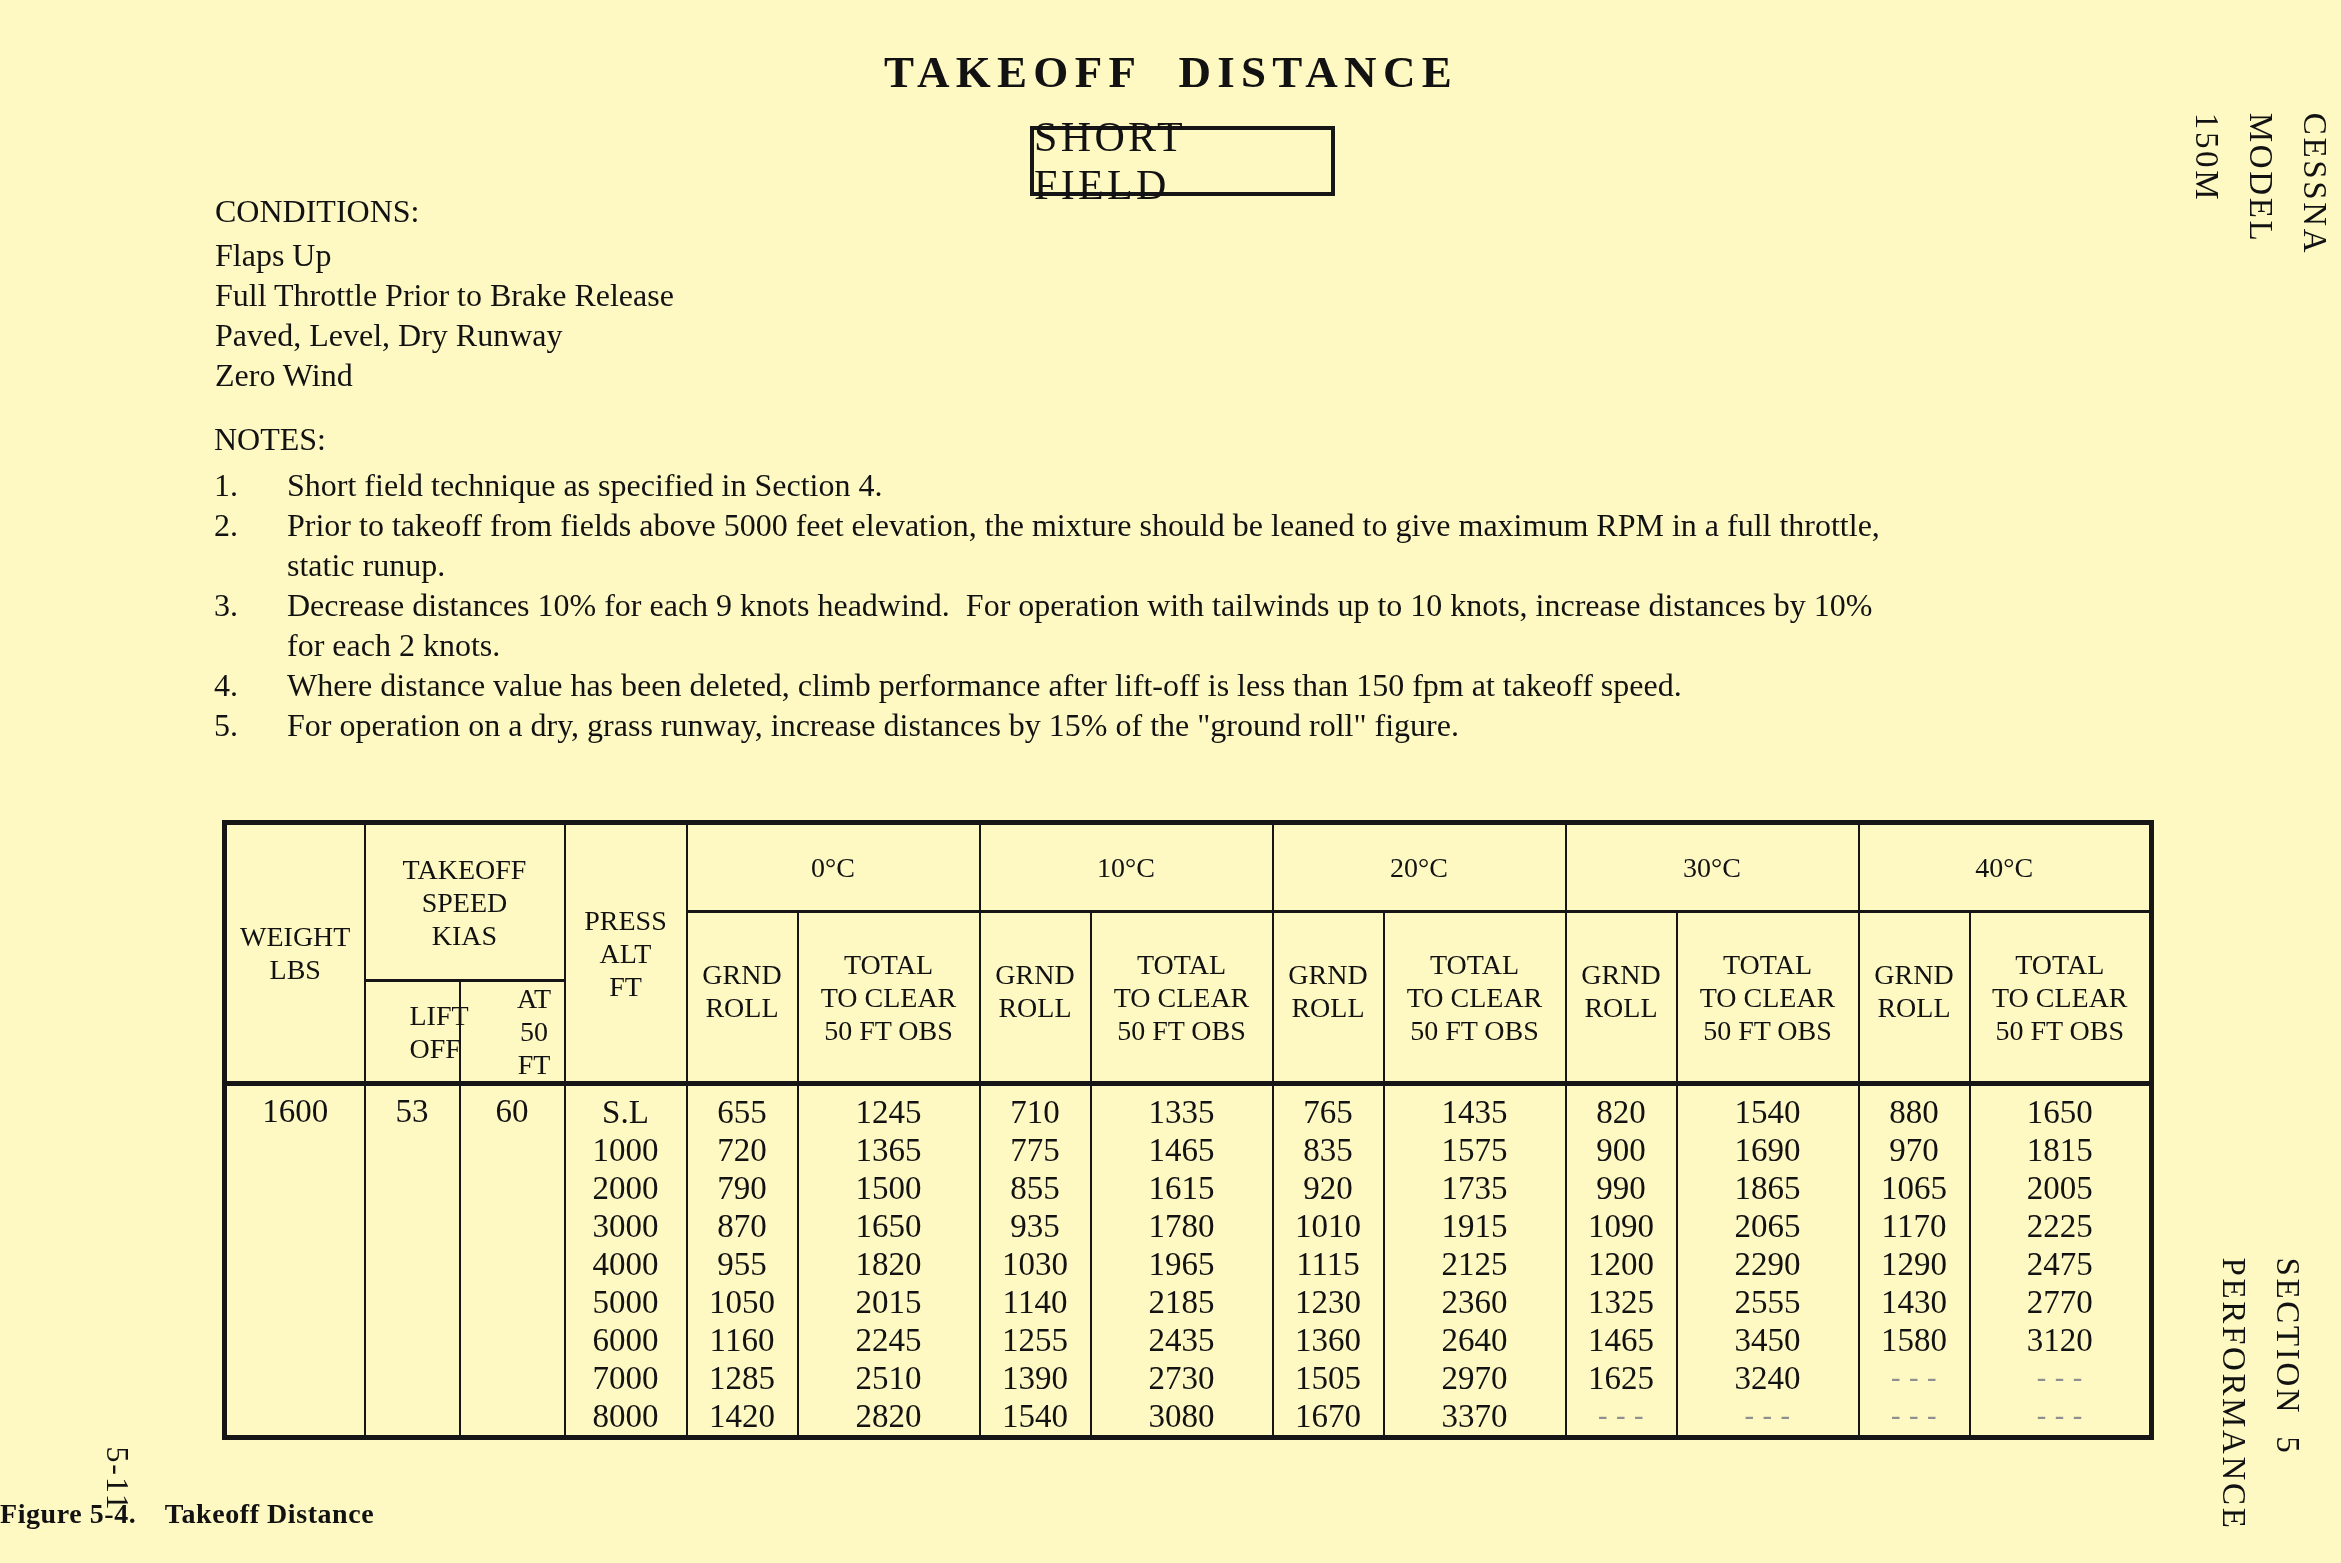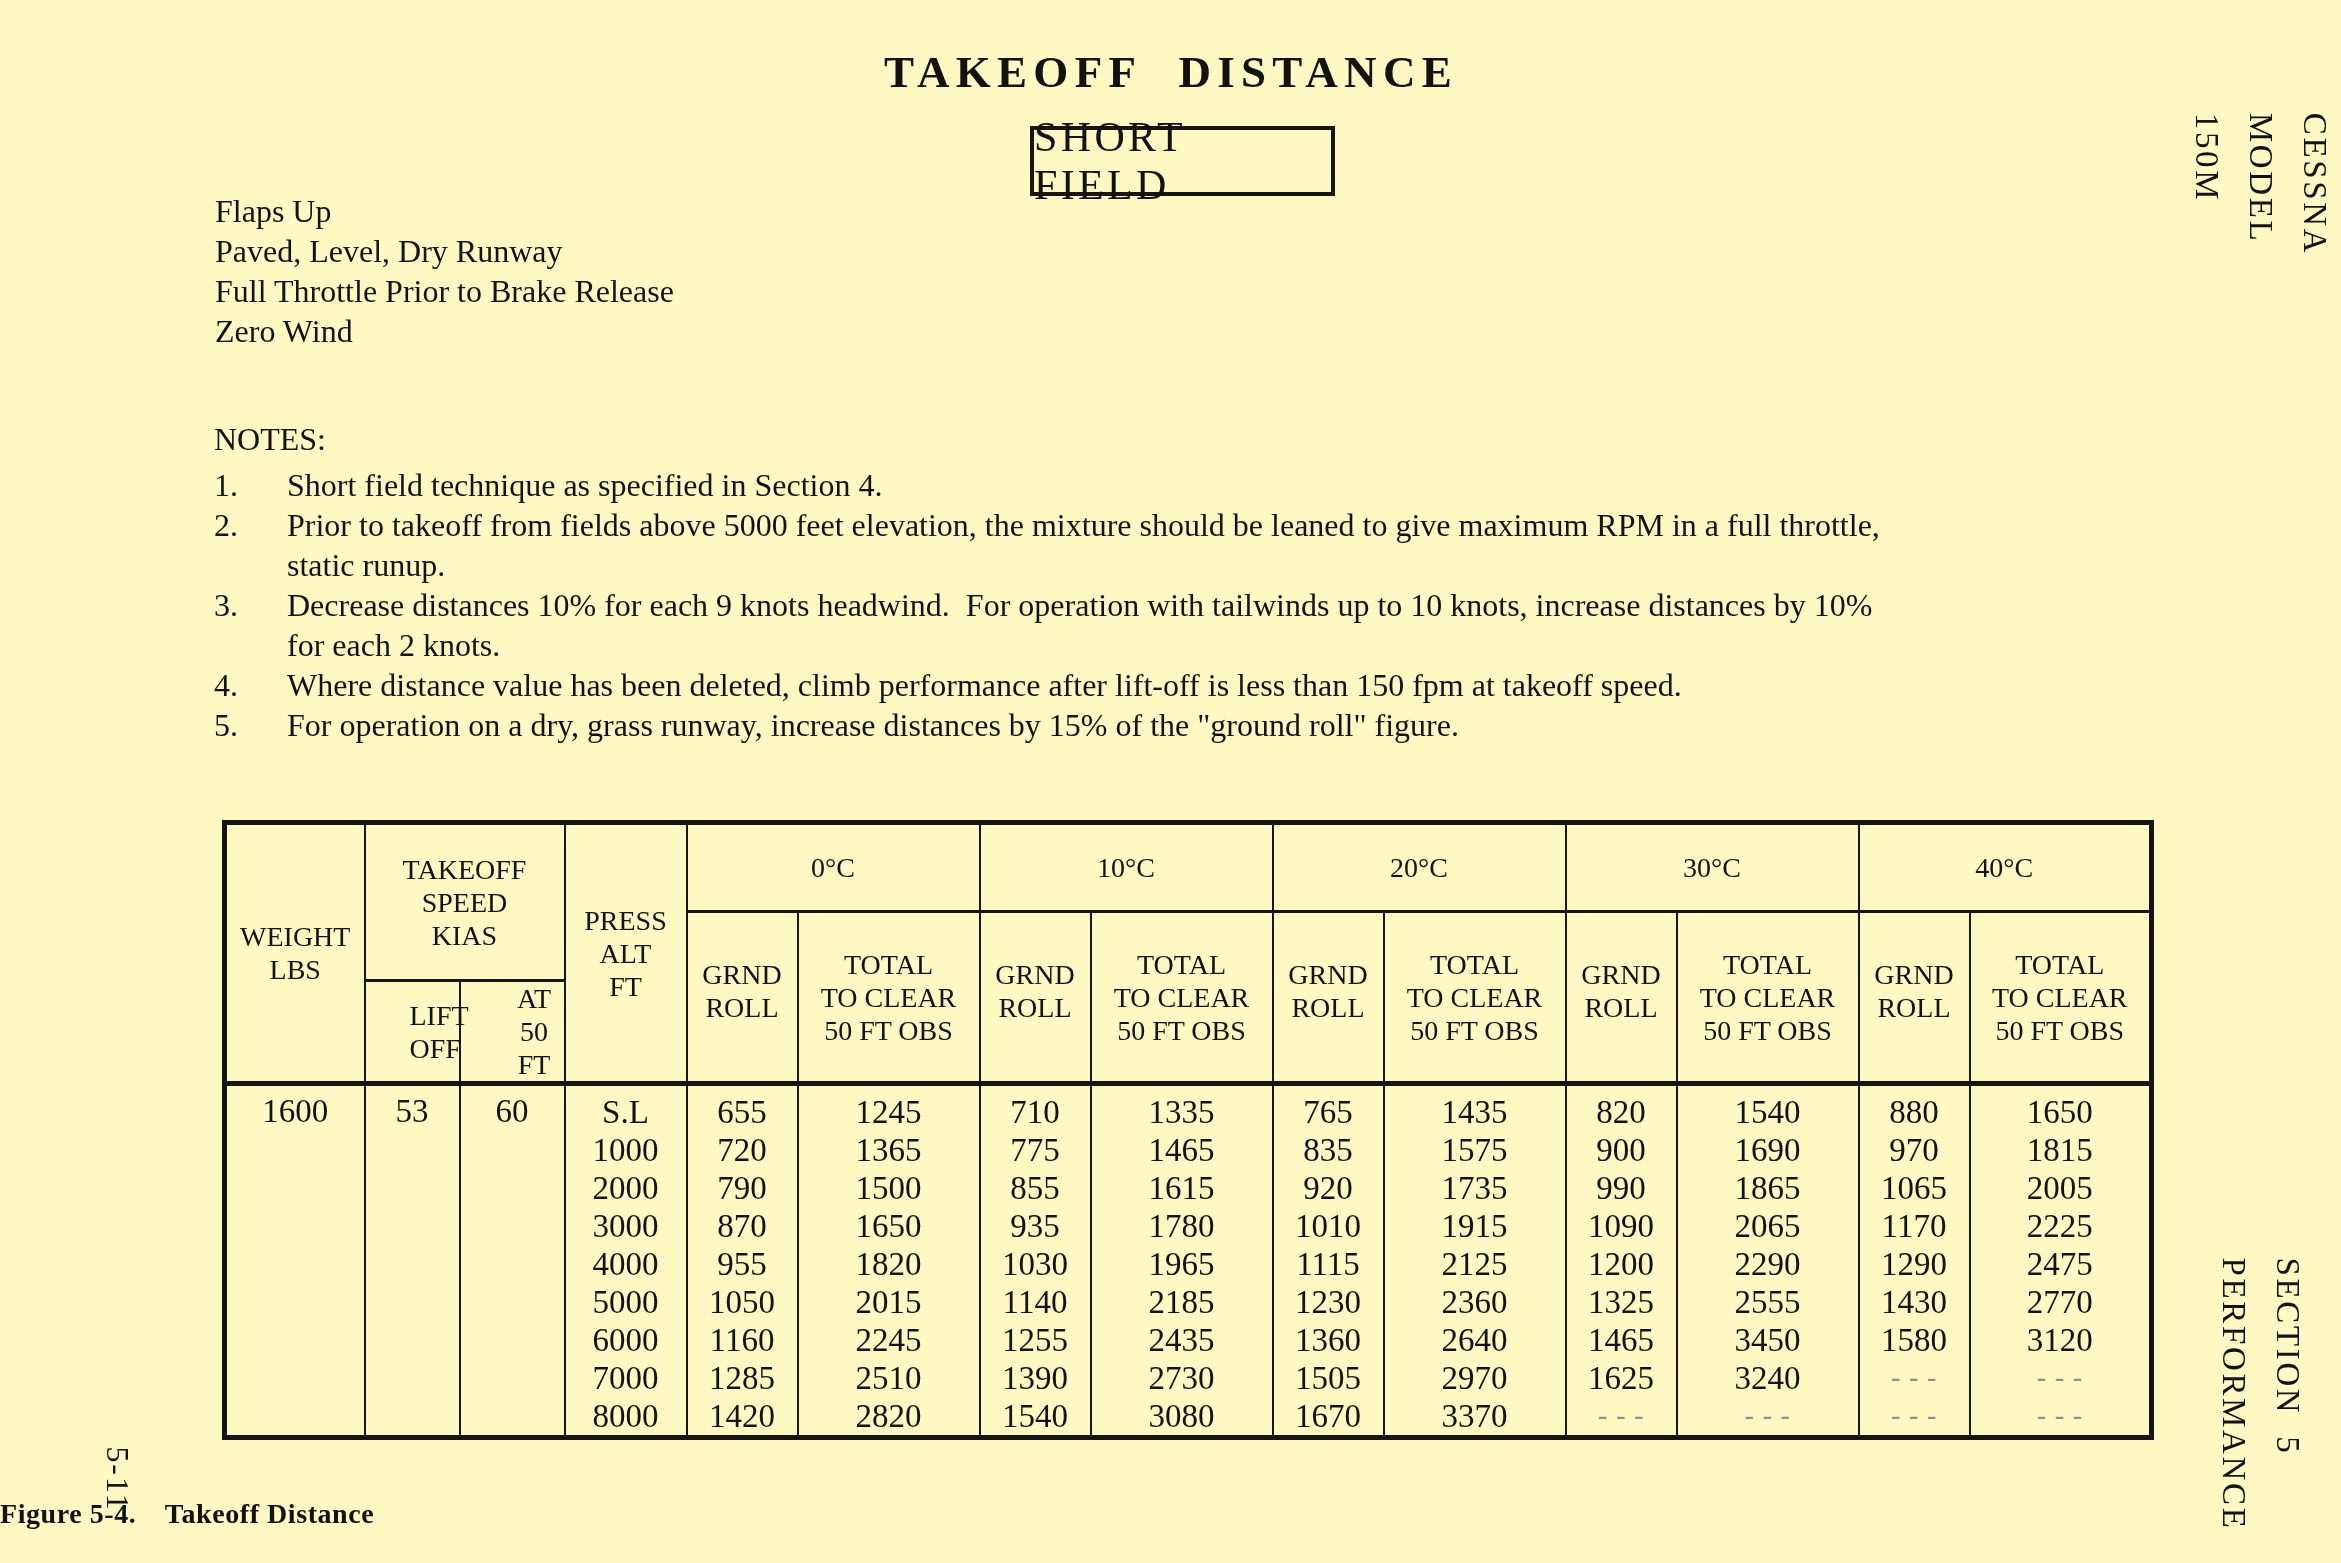--- a/index.html
+++ b/index.html
@@ -91,23 +91,24 @@
 
 <div class="page">
 
   <div class="page-title">TAKEOFF DISTANCE</div>
 
   <div class="short-field-box">
     <span>SHORT FIELD</span>
   </div>
 
   <div class="conditions">
+    <div class="block-heading">CONDITIONS:</div>
     <div>Flaps Up</div>
+    <div>Full Throttle Prior to Brake Release</div>
     <div>Paved, Level, Dry Runway</div>
-    <div>Full Throttle Prior to Brake Release</div>
     <div>Zero Wind</div>
   </div>
 
   <div class="notes">
     <div class="block-heading">NOTES:</div>
     <div class="note">
       <span class="note-num">1.</span>
       <span class="note-text">Short field technique as specified in Section 4.</span>
     </div>
     <div class="note">

